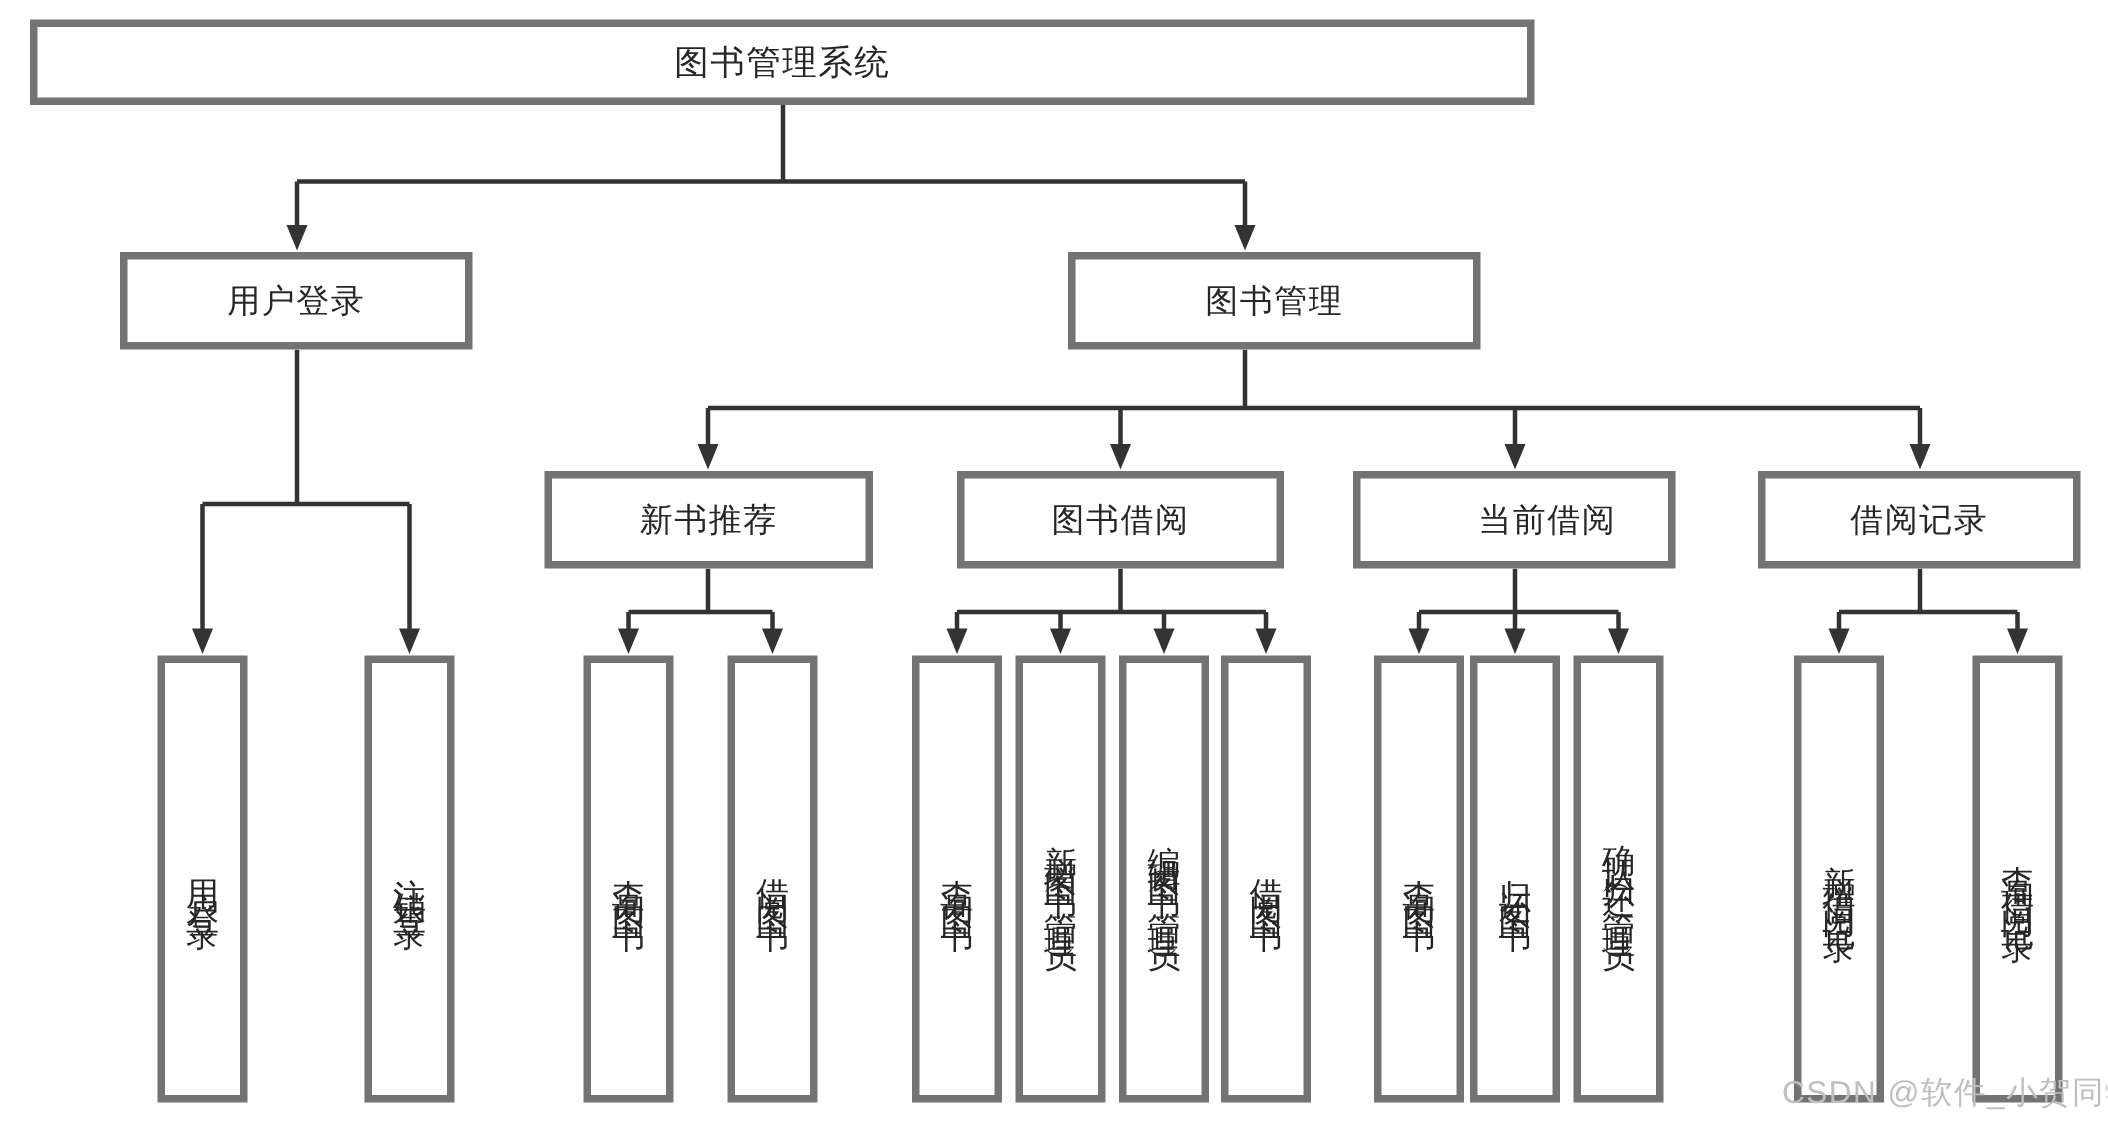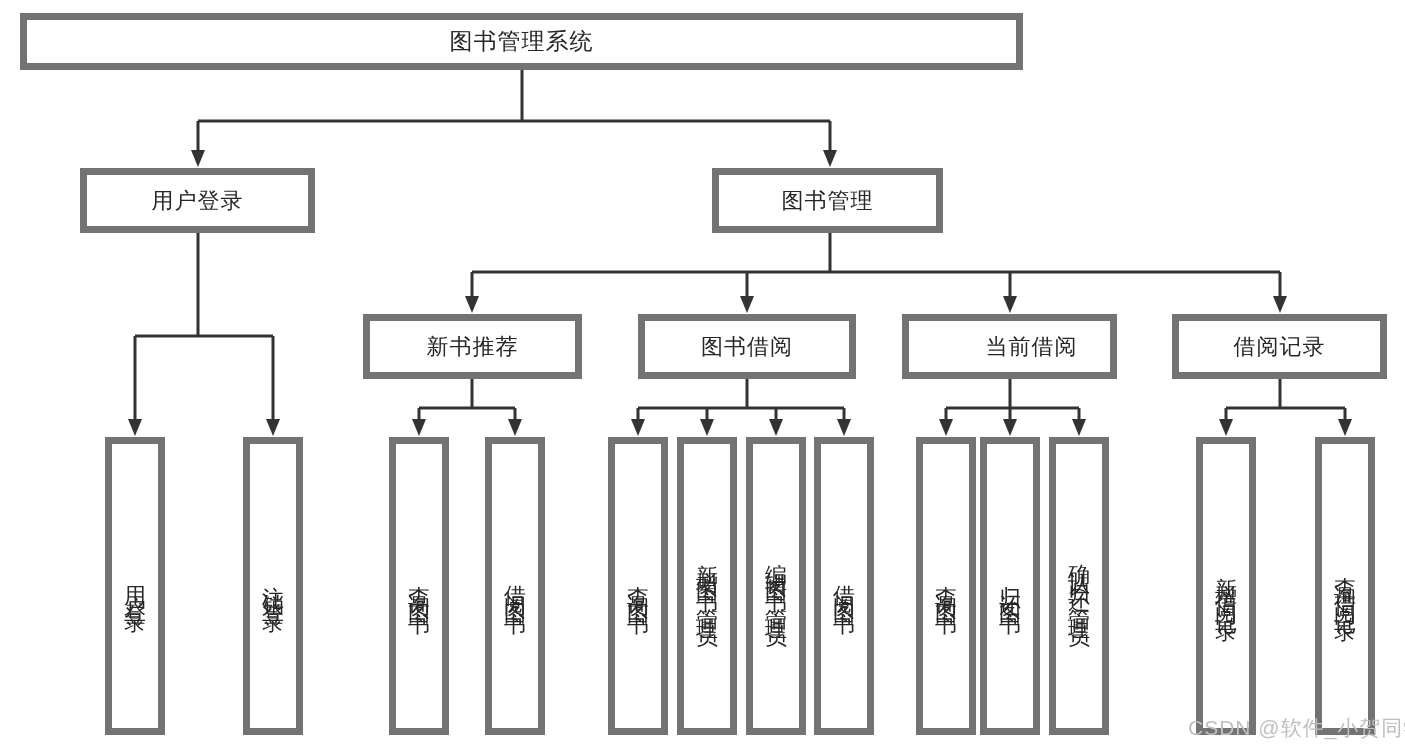--- a/index.html
+++ b/index.html
@@ -12,21 +12,21 @@
     overflow: hidden;
   }
   .connectors {
     position: absolute;
     left: 0; top: 0;
     width: 1405px; height: 747px;
   }
   .box {
     position: absolute;
     box-sizing: border-box;
-    border: 7px solid #737373;
+    border: 5px solid #737373;
     background: #ffffff;
     display: flex;
     align-items: center;
     justify-content: center;
     color: #262626;
     font-size: 22px;
     letter-spacing: 1px;
     white-space: nowrap;
   }
   .box.title { font-size: 23px; }
@@ -93,21 +93,21 @@
     </g>
   </svg>
 
   <div class="box title" style="left:20px; top:13px; width:1003px; height:57px;">
     <span>图书管理系统</span>
   </div>
 
   <div class="box" style="left:80px; top:168px; width:235px; height:65px;">
     <span>用户登录</span>
   </div>
-  <div class="box" style="left:712px; top:168px; width:231px; height:65px;">
+  <div class="box" style="left:712px; top:168px; width:275px; height:65px;">
     <span>图书管理</span>
   </div>
 
   <div class="box" style="left:363px; top:314px; width:219px; height:65px;">
     <span>新书推荐</span>
   </div>
   <div class="box" style="left:638px; top:314px; width:218px; height:65px;">
     <span>图书借阅</span>
   </div>
   <div class="box" style="left:902px; top:314px; width:215px; height:65px;padding-left:44px;">

